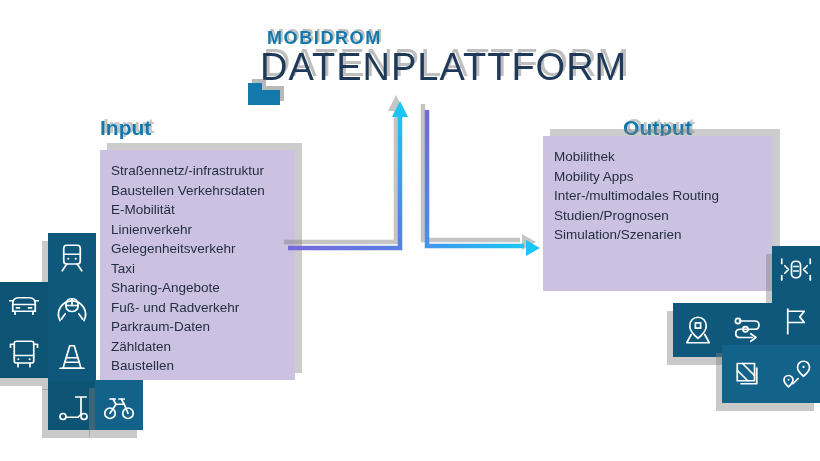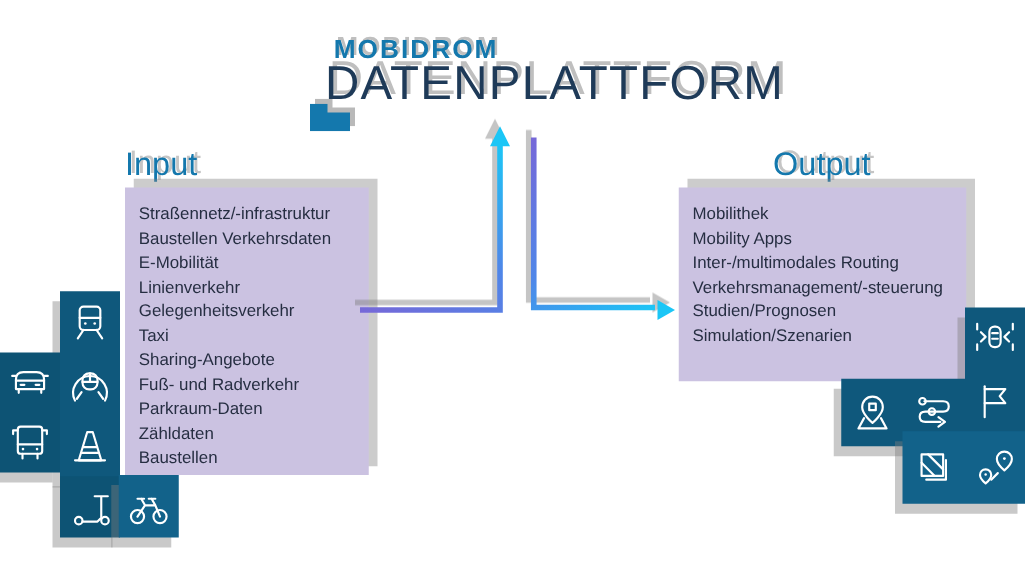--- a/index.html
+++ b/index.html
@@ -4,36 +4,36 @@
 <style>
   :root{
     --accent:#1478ad; --navy:#1e3a58; --ink:#262e42; --lavender:#cbc2e1;
     --tile:#0f587c; --tile-dark:#0d5374; --tile-light:#12628a;
     --purple:#7668d8; --cyan:#1bc6f6;
   }
   *{margin:0;padding:0;box-sizing:border-box;}
   body{background:#ffffff;font-family:"Liberation Sans",sans-serif;}
   .canvas{position:relative;width:820px;height:461px;background:#ffffff;overflow:hidden;}
 
-  .brand{position:absolute;left:267px;top:28px;font-size:21px;font-weight:800;
+  .brand{position:absolute;left:267px;top:28px;font-size:18px;font-weight:800;
     color:var(--accent);letter-spacing:1.6px;text-shadow:2px -2px 0 rgba(127,127,127,.5);}
   .title{position:absolute;left:260px;top:46px;font-size:38px;font-weight:400;
     color:var(--navy);letter-spacing:1px;text-shadow:3px -4px 0 rgba(127,127,127,.5);}
   .logo{position:absolute;left:248px;top:83px;filter:drop-shadow(4px -4px rgba(127,127,127,.55));}
 
-  .flow-label{position:absolute;font-size:26px;font-weight:400;color:var(--accent);
+  .flow-label{position:absolute;font-size:21px;font-weight:700;color:var(--accent);
     text-shadow:3px -2px 0 rgba(127,127,127,.45);}
   .label-input{left:100px;top:116px;}
   .label-output{left:543px;top:116px;width:229px;text-align:center;}
 
   .panel{position:absolute;background:var(--lavender);
     box-shadow:7px -7px 0 rgba(127,127,127,.40);
     padding:11px 6px 13px 11px;font-size:13.5px;line-height:19.5px;color:var(--ink);}
   .panel-input{left:100px;top:150px;width:195px;height:230px;}
-  .panel-output{left:543px;top:150px;width:230px;height:155px;}
+  .panel-output{left:543px;top:136px;width:230px;height:155px;}
   .panel .list-item{white-space:nowrap;}
 
   .tile{position:absolute;background:var(--tile);display:flex;align-items:center;
     justify-content:space-around;box-shadow:-6px 8px 0 rgba(127,127,127,.42);z-index:3;}
   .tile.col{flex-direction:column;}
   .tile.dark{background:var(--tile-dark);}
   .tile.light{background:var(--tile-light);}
   .t-l-main{left:48px;top:233px;width:48px;height:149px;}
   .t-l-side{left:0px;top:282px;width:48px;height:96px;}
   .t-l-scooter{left:48px;top:381px;width:48px;height:49px;}
@@ -72,21 +72,20 @@
       <div class="list-item">Sharing-Angebote</div>
       <div class="list-item">Fuß- und Radverkehr</div>
       <div class="list-item">Parkraum-Daten</div>
       <div class="list-item">Zähldaten</div>
       <div class="list-item">Baustellen</div>
     </div>
   <div class="panel panel-output">
       <div class="list-item">Mobilithek</div>
       <div class="list-item">Mobility Apps</div>
       <div class="list-item">Inter-/multimodales Routing</div>
-      <div class="list-item">Verkehrsmanagement/-steuerung</div>
       <div class="list-item">Studien/Prognosen</div>
       <div class="list-item">Simulation/Szenarien</div>
     </div>
 
   <div class="tile col t-l-main">
       <span class="icon-cell">
         <svg viewBox="0 0 48 48">
           <rect x="13" y="7" width="22" height="25" rx="4"></rect>
           <line x1="13" y1="19" x2="35" y2="19"></line>
           <circle cx="19" cy="25" r="1.4" fill="#fff" stroke="none"></circle>

